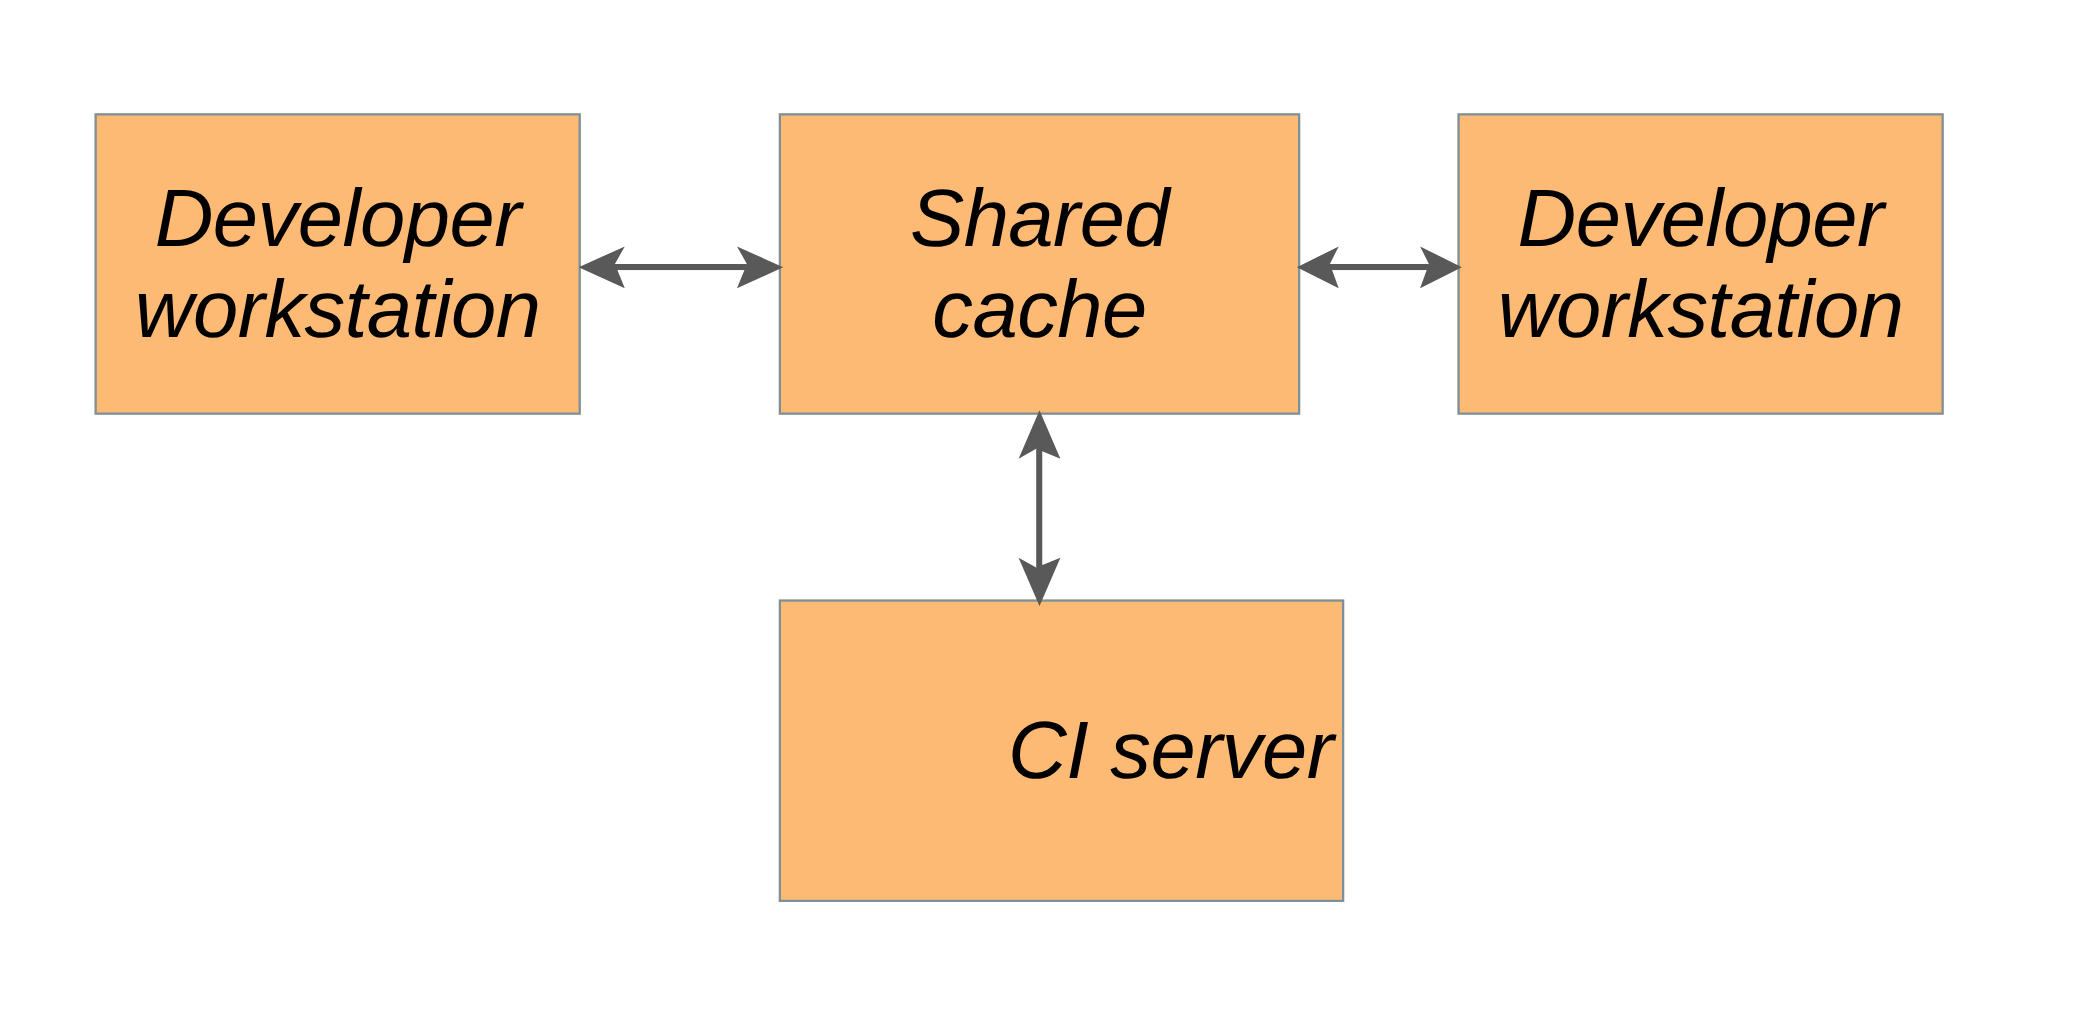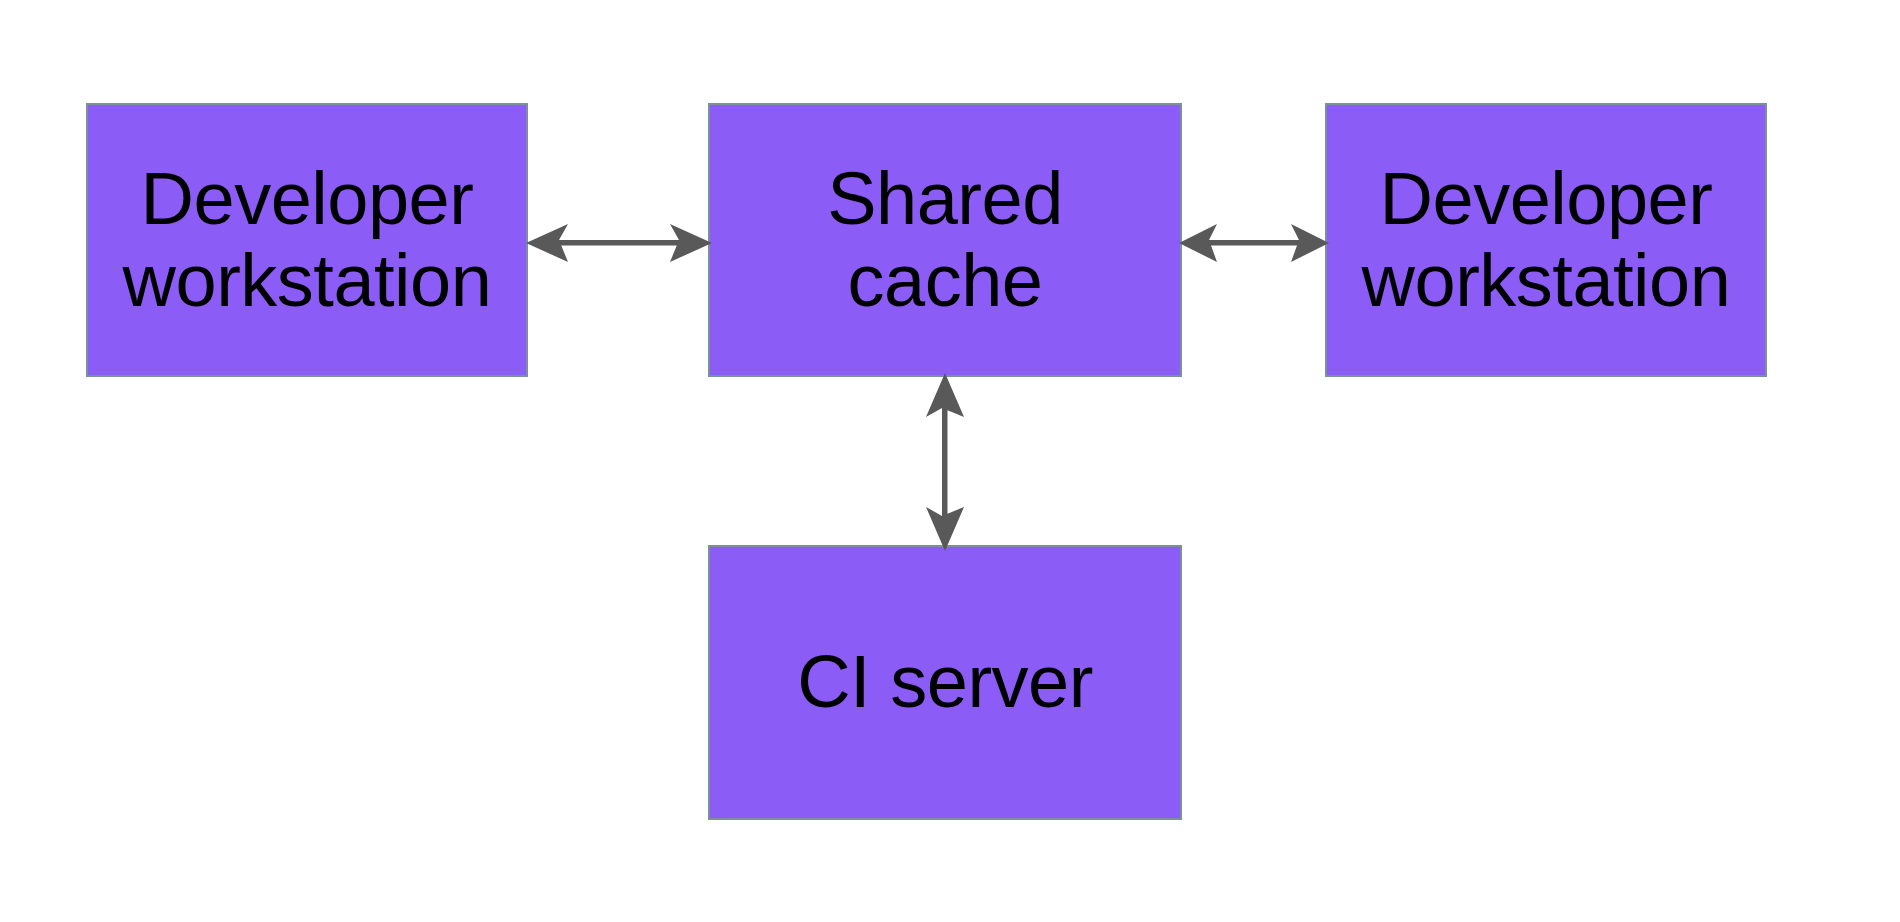--- a/index.html
+++ b/index.html
@@ -16,41 +16,42 @@
   }
   #canvas {
     position: relative;
     width: 1900px;
     height: 922px;
     background: #ffffff;
   }
   .node {
     position: absolute;
     box-sizing: border-box;
-    background: #8b5cf6;
+    background: #fdba74;
     border: 2px solid #7a919d;
     display: flex;
     align-items: center;
     justify-content: center;
     text-align: center;
+    font-style: italic;
   }
   .node-label {
     font-family: "Liberation Sans", "DejaVu Sans", sans-serif;
     font-size: 74px;
     line-height: 1.11;
     font-weight: 400;
     color: #000000;
     letter-spacing: -0.5px;
     white-space: pre-line;
     padding: 0 8px;
   }
   .node-dev-left   { left: 86px;   top: 103px; width: 442px; height: 274px; }
   .node-shared     { left: 708px;  top: 103px; width: 474px; height: 274px; align-items: center; }
   .node-dev-right  { left: 1325px; top: 103px; width: 442px; height: 274px; }
-  .node-ci         { left: 708px;  top: 545px; width: 474px; height: 275px; }
+  .node-ci         { left: 708px;  top: 545px; width: 514px; height: 275px; justify-content: flex-end; }
 
   .edge {
     position: absolute;
     pointer-events: none;
   }
   .edge-left  { left: 526px;  top: 212px; width: 186px; height: 62px; }
   .edge-right { left: 1179px; top: 212px; width: 150px; height: 62px; }
   .edge-down  { left: 914px;  top: 373px; width: 62px;  height: 178px; }
 </style>
 </head>

